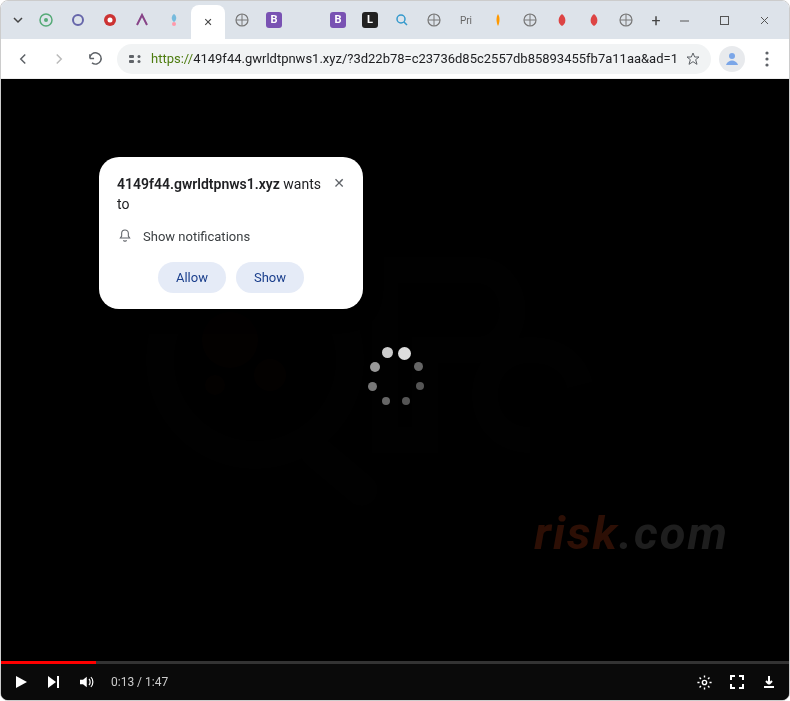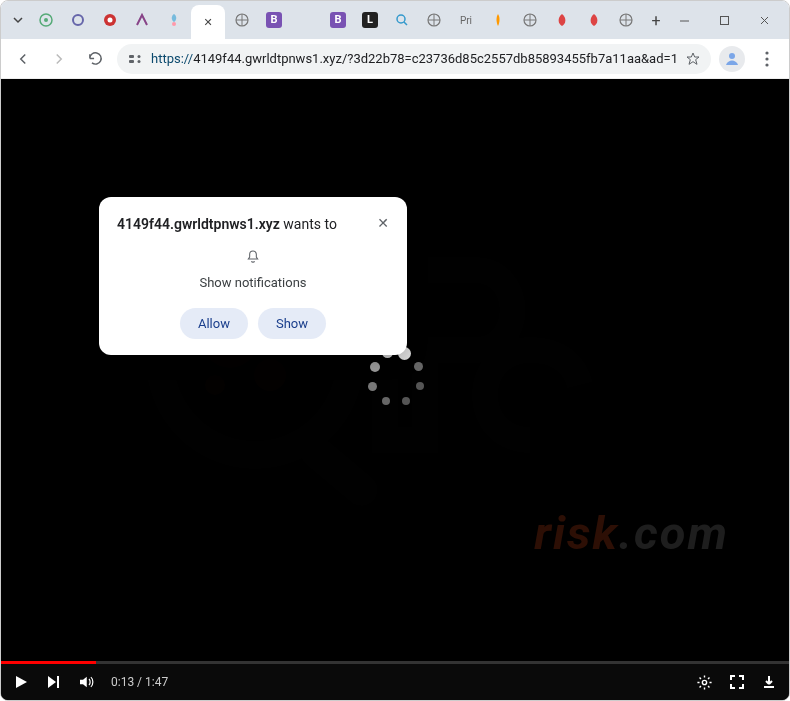--- a/index.html
+++ b/index.html
@@ -20,21 +20,21 @@
 .win-controls { display: flex; gap: 10px; padding-right: 8px; }
 .win-btn { width: 30px; height: 24px; display: flex; align-items: center; justify-content: center; color: #555; }
 
 
 .url-bar { height: 40px; background: #fff; display: flex; align-items: center; padding: 0 8px; gap: 8px; border-bottom: 1px solid #eee; }
 .nav-btn { width: 28px; height: 28px; display: flex; align-items: center; justify-content: center; color: #5f6368; border-radius: 50%; }
 .nav-btn.disabled { color: #bbb; }
 .addr { flex: 1; height: 30px; background: #f1f3f4; border-radius: 15px; display: flex; align-items: center; padding: 0 10px; gap: 8px; overflow: hidden; }
 .addr-icon { width: 16px; height: 16px; flex-shrink: 0; color: #5f6368; }
 .addr-text { flex: 1; font-size: 13px; color: #202124; white-space: nowrap; overflow: hidden; }
-.addr-text .scheme { color: #0c4a6e; }
+.addr-text .scheme { color: #4d7c0f; }
 .star { color: #5f6368; }
 .profile { width: 26px; height: 26px; border-radius: 50%; background: #e8eaed; display: flex; align-items: center; justify-content: center; }
 .menu-dots { width: 28px; display: flex; align-items: center; justify-content: center; color: #5f6368; }
 
 
 .content { flex: 1; background: #000; position: relative; }
 
 
 .watermark { position: absolute; inset: 0; display: flex; align-items: center; justify-content: center; pointer-events: none; }
 .watermark svg { opacity: 0.08; }
@@ -48,26 +48,26 @@
 .spinner .d0 { top: 5px; left: 38px; background: #ddd; width: 13px; height: 13px; }
 .spinner .d1 { top: 20px; left: 54px; background: #666; width: 9px; height: 9px; }
 .spinner .d2 { top: 40px; left: 56px; background: #555; width: 8px; height: 8px; }
 .spinner .d3 { top: 55px; left: 42px; background: #555; width: 8px; height: 8px; }
 .spinner .d4 { top: 55px; left: 22px; background: #666; width: 8px; height: 8px; }
 .spinner .d5 { top: 40px; left: 8px; background: #777; width: 9px; height: 9px; }
 .spinner .d6 { top: 20px; left: 10px; background: #999; width: 10px; height: 10px; }
 .spinner .d7 { top: 5px; left: 22px; background: #ccc; width: 11px; height: 11px; }
 
 
-.notif { position: absolute; top: 78px; left: 98px; width: 308px; background: #fff; border-radius: 12px; box-shadow: 0 4px 20px rgba(0,0,0,0.25); padding: 18px 18px 16px 18px; z-index: 10; margin-top: 40px; }
+.notif { position: absolute; top: 78px; left: 98px; width: 264px; background: #fff; border-radius: 20px; box-shadow: 0 4px 20px rgba(0,0,0,0.25); padding: 18px 18px 16px 18px; z-index: 10; }
 .notif-head { display: flex; justify-content: space-between; align-items: flex-start; }
 .notif-title { font-size: 14px; color: #202124; line-height: 1.4; }
 .notif-title b { font-weight: 600; }
 .notif-close { font-size: 14px; color: #5f6368; cursor: pointer; }
-.notif-body { margin-top: 14px; display: flex; align-items: center; gap: 10px; font-size: 13px; color: #3c4043; flex-direction: column; }
+.notif-body { margin-top: 14px; display: flex; align-items: center; gap: 10px; font-size: 13px; color: #3c4043; }
 .notif-actions { margin-top: 18px; display: flex; justify-content: center; gap: 10px; }
 .notif-btn { padding: 8px 18px; border-radius: 18px; border: none; font-size: 13px; cursor: pointer; background: #e5ebf7; color: #1a3e8c; }
 
 
 .progress { position: absolute; bottom: 36px; left: 0; right: 0; height: 3px; background: #333; }
 .progress-fill { height: 100%; background: #ff0000; width: 12%; }
 .controls { position: absolute; bottom: 0; left: 0; right: 0; height: 36px; background: #0a0a0a; display: flex; align-items: center; padding: 0 12px; gap: 16px; color: #fff; font-size: 12px; }
 .controls .spacer { flex: 1; }
 .ctrl-btn { display: flex; align-items: center; justify-content: center; color: #fff; }
 .time { color: #ccc; }

